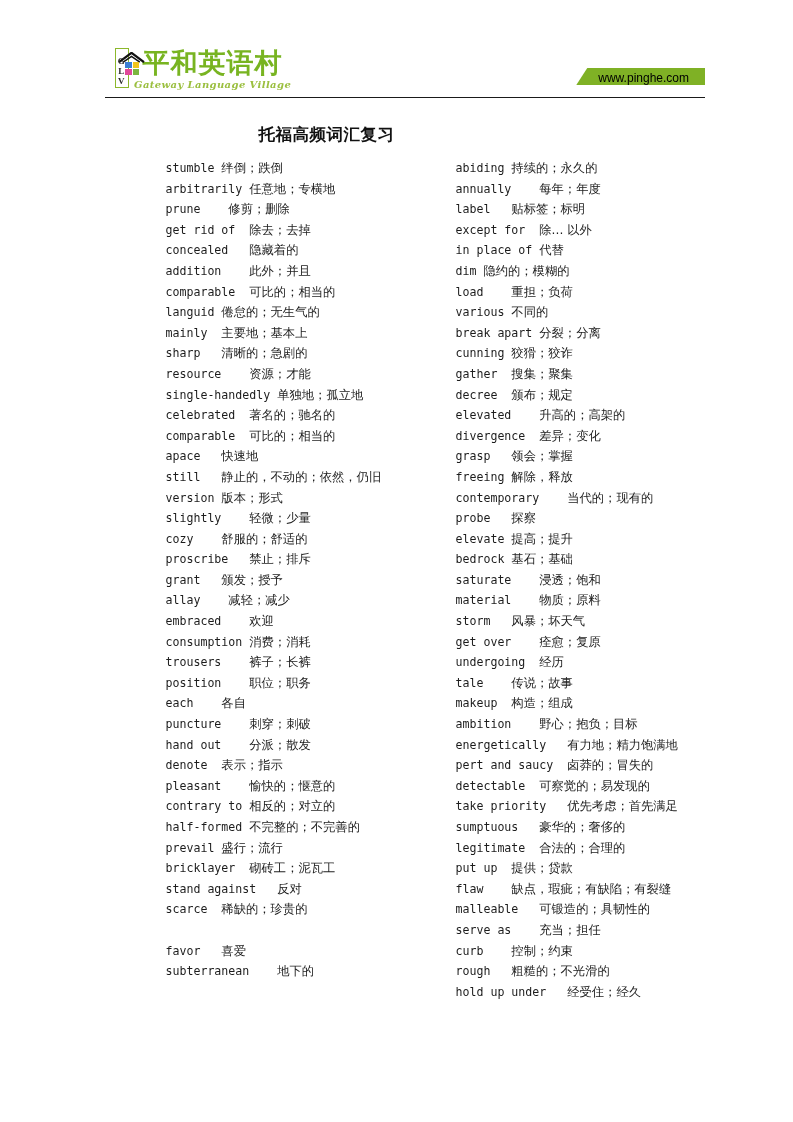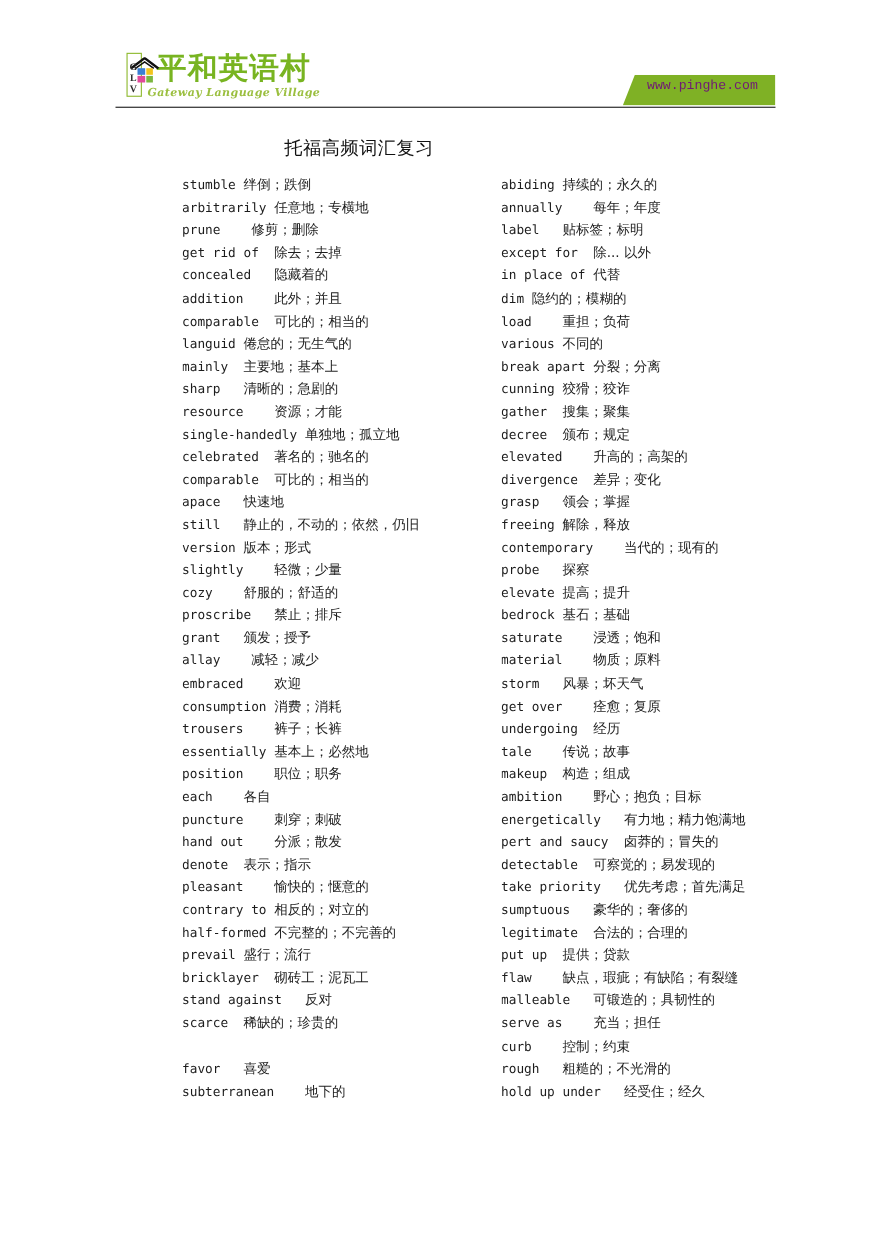--- a/index.html
+++ b/index.html
@@ -110,24 +110,24 @@
     line-height: 13px;
     letter-spacing: 0.4px;
     white-space: nowrap;
     margin-top: 1px;
   }
 
   .url-banner {
     position: absolute;
     right: 0;
     top: 22px;
-    height: 28px;
+    height: 17px;
     background: #7fb125;
-    color: #701a75;
-    font-family: Liberation Mono, monospace;
+    color: #000000;
+    font-family: Liberation Sans, sans-serif;
     font-size: 12px;
     line-height: 21px;
     padding: 0 16px 0 22px;
     white-space: nowrap;
     clip-path: polygon(11px 0, 100% 0, 100% 100%, 0 100%);
   }
 
   .header-rule {
     position: absolute;
     left: 105px;
@@ -139,21 +139,21 @@
 
   
   .doc-title {
     position: absolute;
     left: 0;
     top: 124px;
     width: 653px;
     text-align: center;
     font-family: "DejaVu Sans", sans-serif;
     font-size: 16.5px;
-    font-weight: normal;
+    font-weight: bold;
     color: #111111;
     letter-spacing: 0.5px;
   }
 
   
   .columns {
     position: absolute;
     left: 0;
     top: 158px;
     width: 793px;
@@ -242,21 +242,20 @@
         <div class="entry"><span class="term">still   </span><span class="gloss">静止的，不动的；依然，仍旧</span></div>
         <div class="entry"><span class="term">version </span><span class="gloss">版本；形式</span></div>
         <div class="entry"><span class="term">slightly    </span><span class="gloss">轻微；少量</span></div>
         <div class="entry"><span class="term">cozy    </span><span class="gloss">舒服的；舒适的</span></div>
         <div class="entry"><span class="term">proscribe   </span><span class="gloss">禁止；排斥</span></div>
         <div class="entry"><span class="term">grant   </span><span class="gloss">颁发；授予</span></div>
         <div class="entry"><span class="term">allay    </span><span class="gloss">减轻；减少</span></div>
         <div class="entry"><span class="term">embraced    </span><span class="gloss">欢迎</span></div>
         <div class="entry"><span class="term">consumption </span><span class="gloss">消费；消耗</span></div>
         <div class="entry"><span class="term">trousers    </span><span class="gloss">裤子；长裤</span></div>
-        <div class="entry"><span class="term">essentially </span><span class="gloss">基本上；必然地</span></div>
         <div class="entry"><span class="term">position    </span><span class="gloss">职位；职务</span></div>
         <div class="entry"><span class="term">each    </span><span class="gloss">各自</span></div>
         <div class="entry"><span class="term">puncture    </span><span class="gloss">刺穿；刺破</span></div>
         <div class="entry"><span class="term">hand out    </span><span class="gloss">分派；散发</span></div>
         <div class="entry"><span class="term">denote  </span><span class="gloss">表示；指示</span></div>
         <div class="entry"><span class="term">pleasant    </span><span class="gloss">愉快的；惬意的</span></div>
         <div class="entry"><span class="term">contrary to </span><span class="gloss">相反的；对立的</span></div>
         <div class="entry"><span class="term">half-formed </span><span class="gloss">不完整的；不完善的</span></div>
         <div class="entry"><span class="term">prevail </span><span class="gloss">盛行；流行</span></div>
         <div class="entry"><span class="term">bricklayer  </span><span class="gloss">砌砖工；泥瓦工</span></div>

